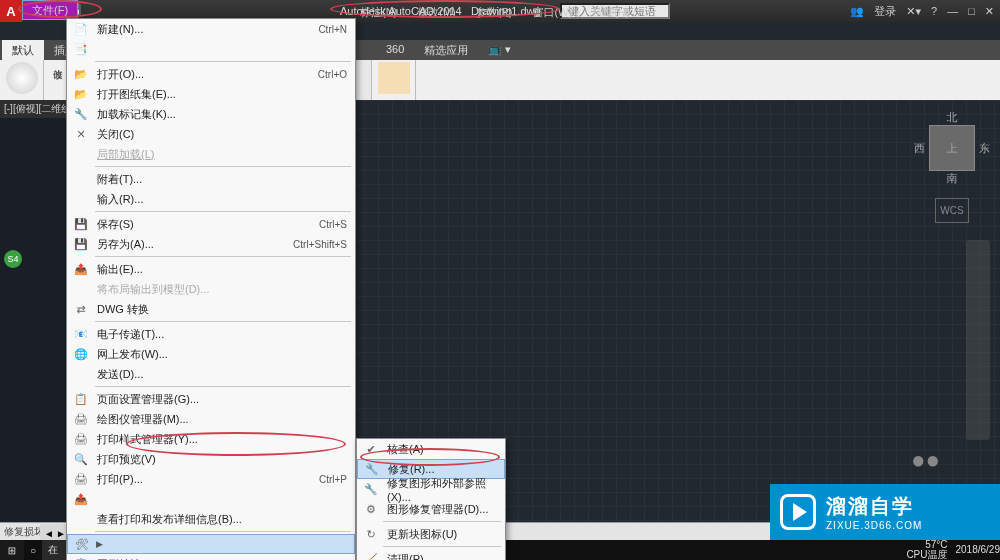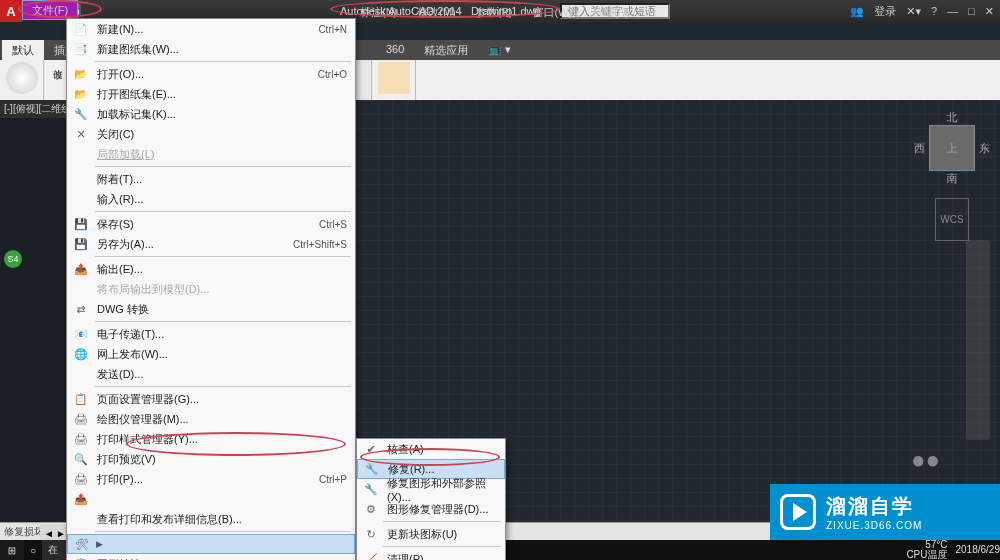--- a/index.html
+++ b/index.html
@@ -40,21 +40,21 @@
 .dm-sep { height:1px; background:#c8c8c8; margin:2px 4px 2px 28px; }
 
 .sub-menu { top:438px; left:356px; width:150px; }
 .sub-oval { position:absolute; top:432px; left:126px; width:220px; height:24px; border:2px solid #d04050; border-radius:50%; pointer-events:none; z-index:200; }
 .sub-oval2 { position:absolute; top:448px; left:360px; width:140px; height:18px; border:2px solid #d04050; border-radius:50%; pointer-events:none; z-index:200; }
 
 .viewport { position:absolute; top:100px; left:70px; right:0; bottom:30px; background:#212830; }
 .grid-bg { position:absolute; inset:0; background-image: linear-gradient(#2a3038 1px, transparent 1px), linear-gradient(90deg, #2a3038 1px, transparent 1px); background-size:14px 14px; }
 .viewcube-area { position:absolute; top:10px; right:14px; width:68px; height:100px; display:flex; flex-direction:column; align-items:center; color:#aaa; font-size:11px; }
 .viewcube { width:46px; height:46px; background:#6a6a6a; border:1px solid #888; position:relative; display:flex; align-items:center; justify-content:center; }
-.wcs { margin-top:12px; border:1px solid #666; padding:15px 4px; color:#888; font-size:10px; }
+.wcs { margin-top:12px; border:1px solid #666; padding:6px 4px; color:#888; font-size:10px; }
 .navbar-right { position:absolute; top:140px; right:10px; width:24px; height:200px; background:rgba(90,90,90,0.4); border-radius:3px; }
 
 .ucs-icon { position:absolute; bottom:32px; left:12px; }
 .ucs-icon svg { overflow:visible; }
 
 .left-strip { position:absolute; top:100px; left:0; width:70px; bottom:30px; background:#1a1f26; }
 .left-tab { position:absolute; top:0; left:0; font-size:10px; color:#ccc; padding:2px 4px; background:#2e2e2e; }
 .green-dot { position:absolute; top:150px; left:4px; width:18px; height:18px; background:#3aa040; border-radius:50%; color:#fff; font-size:9px; display:flex; align-items:center; justify-content:center; }
 
 .brand-logo { position:absolute; bottom:20px; right:0; width:230px; height:56px; background:#0090d0; display:flex; align-items:center; padding:0 10px; color:#fff; z-index:50; }
@@ -170,21 +170,20 @@
 </div>
 
 <div class="drop-menu main" id="file-menu">
     <div class="dm-row">
       <span class="dm-icon">📄</span>
   <span class="dm-label">新建(N)...</span>
   <span class="dm-shortcut">Ctrl+N</span>
   </div>
     <div class="dm-row">
       <span class="dm-icon">📑</span>
-  <span class="dm-label">新建图纸集(W)...</span>
   <span class="dm-shortcut"></span>
   </div>
     <div class="dm-sep"></div>
     <div class="dm-row">
       <span class="dm-icon">📂</span>
   <span class="dm-label">打开(O)...</span>
   <span class="dm-shortcut">Ctrl+O</span>
   </div>
     <div class="dm-row">
       <span class="dm-icon">📂</span>

